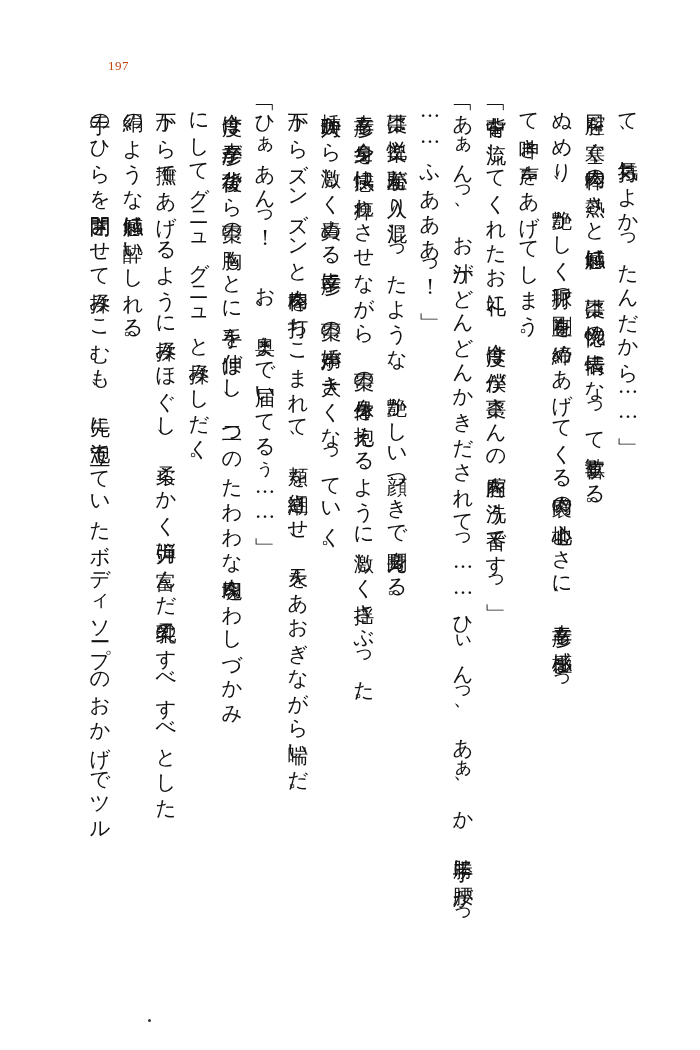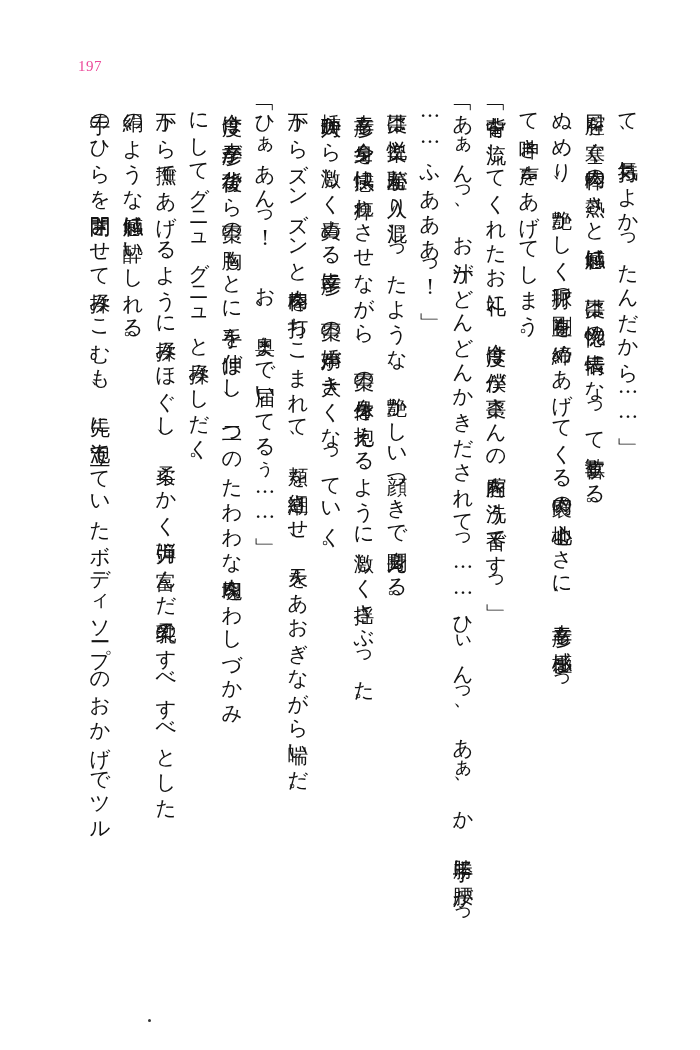--- a/index.html
+++ b/index.html
@@ -18,24 +18,24 @@
   #page {
     position: relative;
     width: 700px;
     height: 1050px;
     background: #ffffff;
   }
   
   #page-number {
     position: absolute;
     top: 58px;
-    left: 78px;
-    font-size: 15px;
+    left: 108px;
+    font-size: 13px;
     letter-spacing: 0.5px;
-    color: #ec4899;
+    color: #c2410c;
     font-family: "Liberation Serif", "DejaVu Serif", serif;
   }
   
   #text-body {
     position: absolute;
     top: 98px;
     right: 62px;
     left: 62px;
     height: 890px;
     display: flex;

